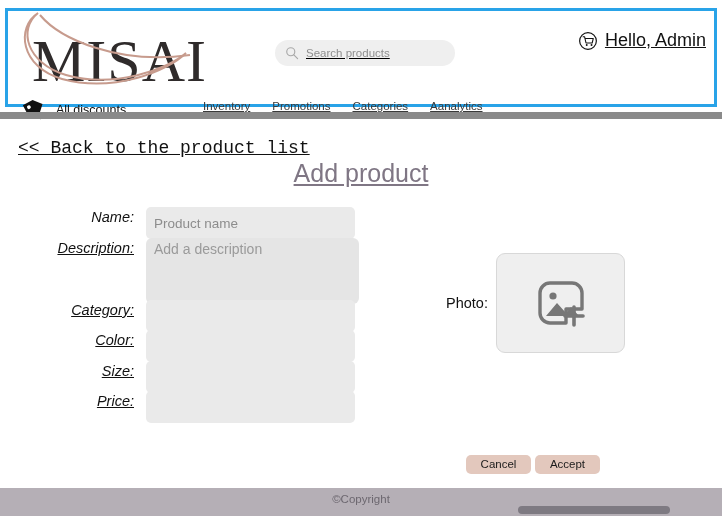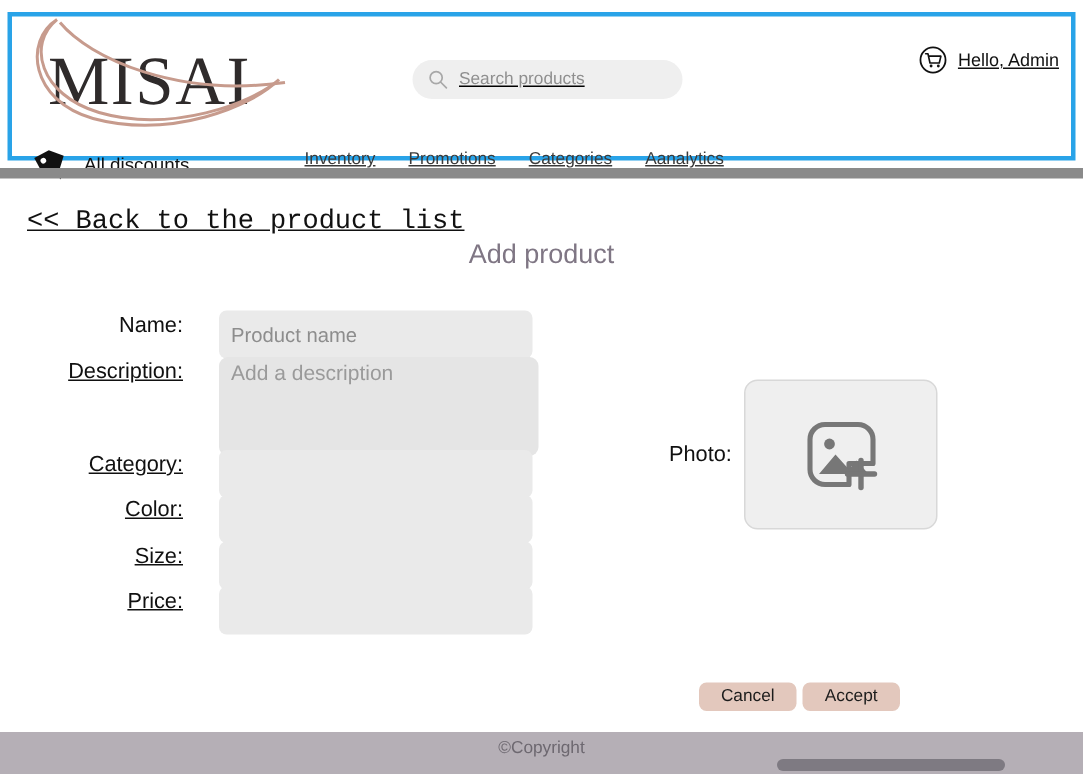--- a/index.html
+++ b/index.html
@@ -35,21 +35,21 @@
     top: 2px;
     width: 180px;
     height: 78px;
     overflow: visible;
   }
   .logo-text {
     position: absolute;
     left: 14px;
     top: 18px;
     font-family: "Liberation Serif", serif;
-    font-size: 46px;
+    font-size: 60px;
     letter-spacing: 1px;
     color: #2f2b2b;
     line-height: 1;
     white-space: nowrap;
   }
   .logo-swoosh {
     position: absolute;
     left: 0px;
     top: -4px;
     width: 180px;
@@ -97,21 +97,21 @@
   .user-area {
     position: absolute;
     right: 8px;
     top: 19px;
     display: flex;
     align-items: center;
     gap: 7px;
   }
   .cart-icon { width: 20px; height: 20px; display: block; flex: none; }
   .user-label {
-    font-size: 12px;
+    font-size: 18px;
     color: #111111;
     text-decoration: underline;
     white-space: nowrap;
   }
 
   .navlinks {
     position: absolute;
     left: 195px;
     top: 89px;
     display: flex;
@@ -141,37 +141,39 @@
     text-decoration: underline;
     white-space: nowrap;
     font-family: Liberation Mono, monospace;
   }
 
   .page-title {
     position: absolute;
     left: 0; top: 159px;
     width: 722px;
     text-align: center;
-    font-size: 18px;
+    font-size: 25px;
     color: #7f7684;
+    text-decoration: underline;
   }
 
   .field-row {
     position: absolute;
     display: flex;
     align-items: flex-start;
   }
   .field-label {
     width: 146px;
     text-align: right;
-    padding-right: 24px;
+    padding-right: 12px;
     font-size: 14.5px;
     color: #111111;
     white-space: nowrap;
     line-height: 20px;
+    font-style: italic;
   }
   .field-label.u { text-decoration: underline; }
 
   .input {
     width: 209px;
     height: 22px;
     background: #eaeaea;
     border-radius: 5px;
     border: none;
     display: flex;

